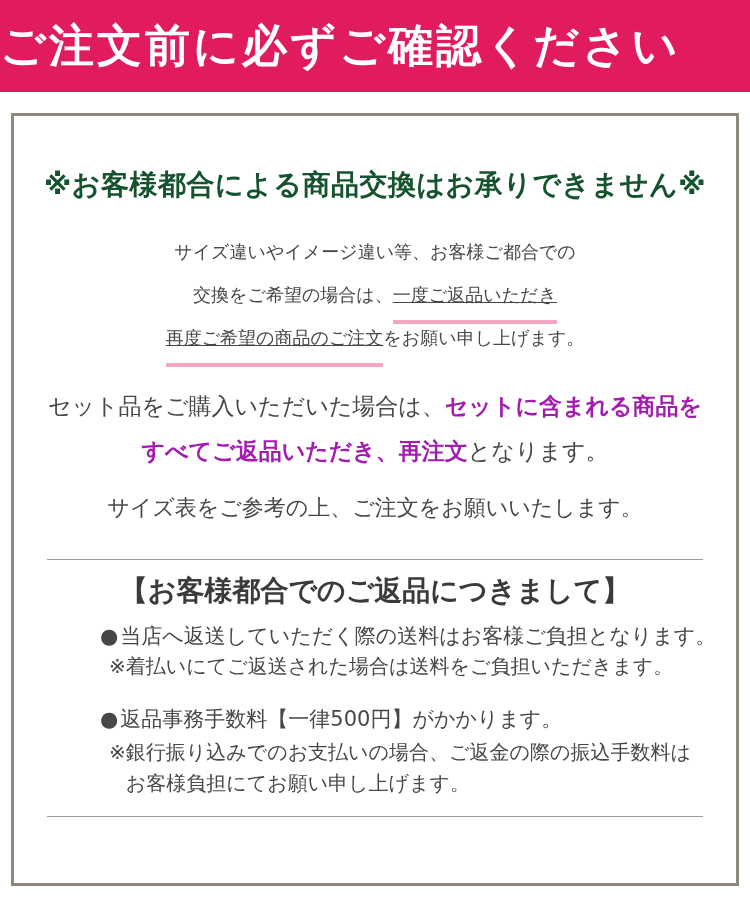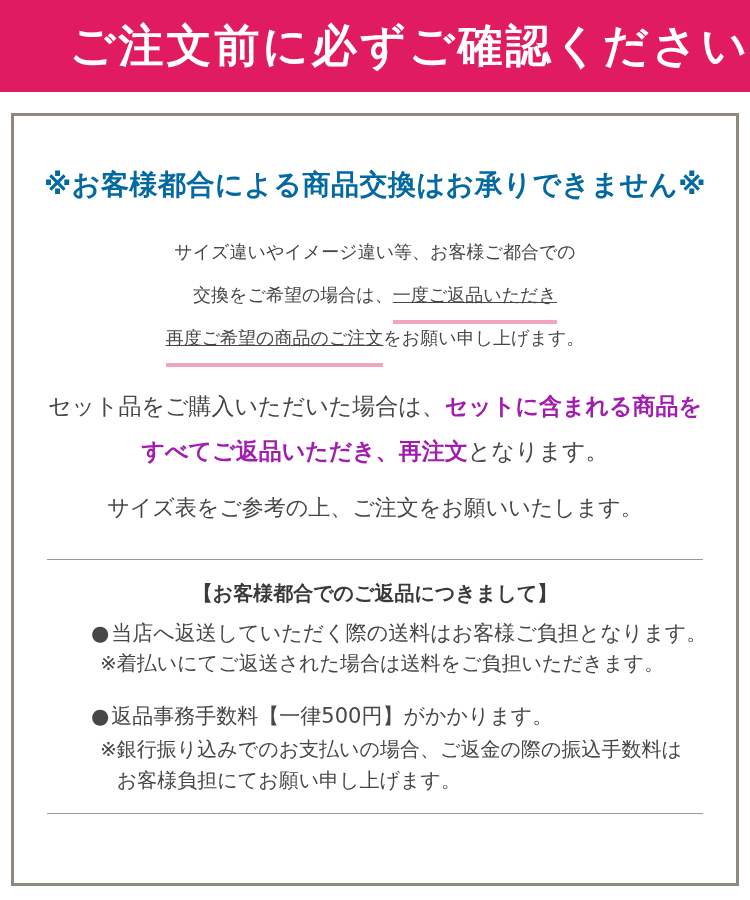--- a/index.html
+++ b/index.html
@@ -12,21 +12,21 @@
     height: 900px;
     font-family: "DejaVu Sans", "Liberation Sans", sans-serif;
     overflow: hidden;
   }
   .header {
     width: 750px;
     height: 92px;
     background: #e11b60;
     display: flex;
     align-items: center;
-    justify-content: flex-end;
+    justify-content: flex-start;
   }
   .header-title {
     color: #ffffff;
     font-family: "DejaVu Serif", "Liberation Serif", serif;
     font-weight: 600;
     font-size: 45px;
     letter-spacing: 3px;
     white-space: nowrap;
   }
   .notice-box {
@@ -35,21 +35,21 @@
     height: 773px;
     border: 3px solid #8e897c;
     background: #ffffff;
     overflow: hidden;
   }
   .h1 {
     margin-top: 50px;
     text-align: center;
     font-size: 28px;
     font-weight: bold;
-    color: #0369a1;
+    color: #14532d;
     letter-spacing: 0.5px;
     white-space: nowrap;
   }
   .para {
     text-align: center;
     color: #474747;
     white-space: nowrap;
   }
   .para-exchange {
     margin-top: 26px;
@@ -79,31 +79,32 @@
     border: none;
     border-top: 1px solid #9a9a9a;
     width: 656px;
     margin: 33px auto 0 auto;
     height: 0;
   }
   .divider-bottom {
     margin-top: 17px;
   }
   .sub-heading {
-    margin-top: 20px;
+    margin-top: 12px;
     text-align: center;
-    font-size: 20px;
+    font-size: 28px;
     font-weight: bold;
     color: #3a3a3a;
     white-space: nowrap;
   }
   .bullets {
     padding-left: 77px;
     padding-right: 52px;
     color: #474747;
+    margin-left: 9px;
   }
   .bullet-line {
     font-size: 21px;
     line-height: 24px;
     margin-top: 14px;
     white-space: nowrap;
   }
   .bullet-line .marker {
     margin-right: 2px;
   }

